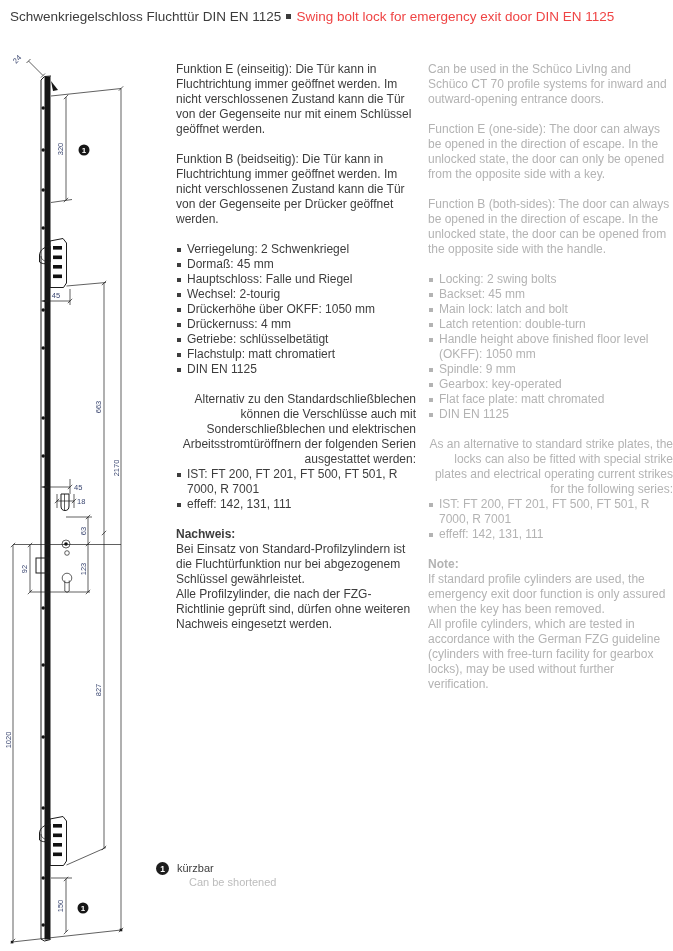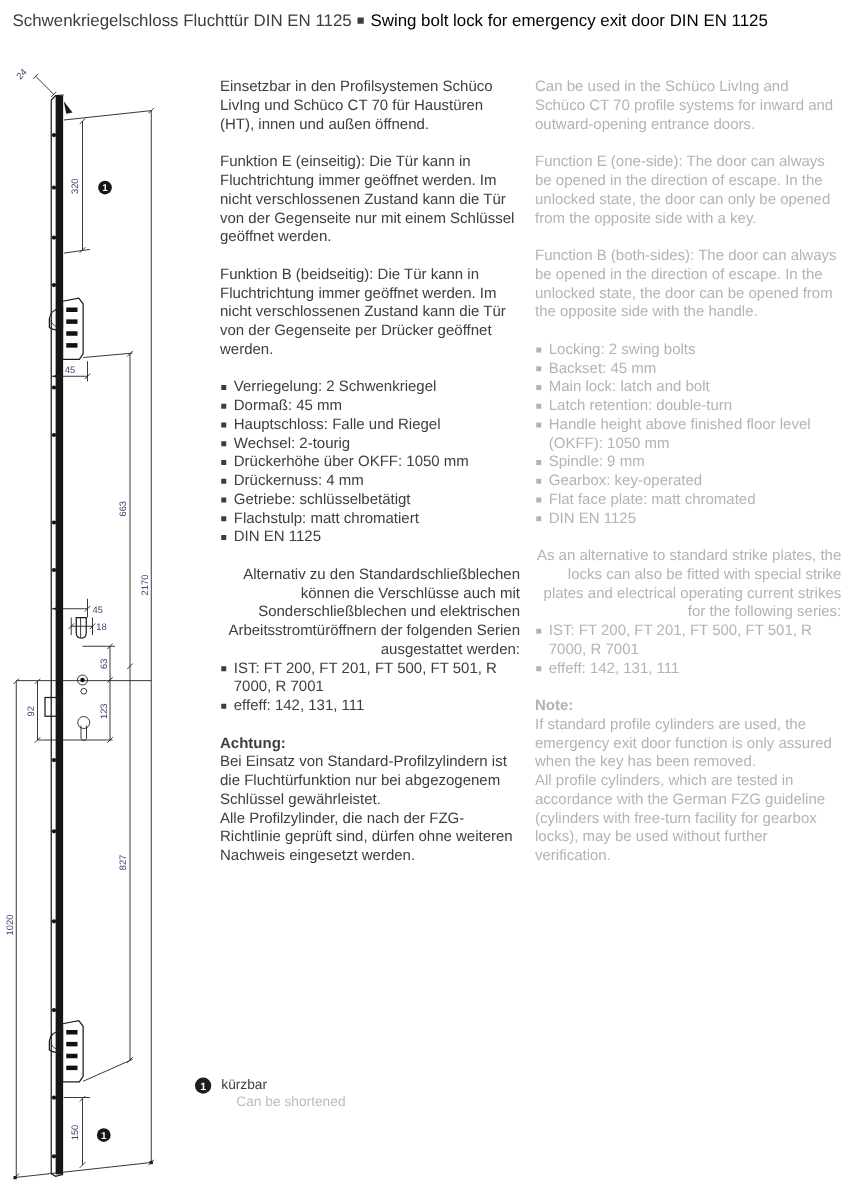--- a/index.html
+++ b/index.html
@@ -4,21 +4,21 @@
 <style>
   * { margin:0; padding:0; box-sizing:border-box; }
   html,body { background:#ffffff; }
   body {
     width:673px; height:951px; position:relative; overflow:hidden;
     font-family:"Liberation Sans","DejaVu Sans",sans-serif;
   }
   .header { position:absolute; left:10px; top:9px; font-size:13.5px; white-space:nowrap; }
   .header .t-de { color:#3c3c3c; }
   .header .sep { display:inline-block; width:5px; height:5px; background:#3c3c3c; margin:0 5px 2px 5px; }
-  .header .t-en { color:#000000; }
+  .header .t-en { color:#ef4444; }
 
   .col { position:absolute; top:62px; font-size:12px; line-height:15px; }
   .col-de { left:176px; width:240px; color:#3d3d3d; }
   .col-en { left:428px; width:245px; color:#b3b3b3; }
   .col p { margin:0 0 15px 0; }
   .col p.tight { margin-bottom:0;text-align:right; }
   ul.spec { list-style:none; margin:0 0 15px 0; padding:0; }
   ul.spec li { position:relative; padding-left:11px; }
   ul.spec li::before { content:""; position:absolute; left:1px; top:5.5px; width:4px; height:4px; background:currentColor; }
   .heading { font-weight:bold; }
@@ -189,41 +189,40 @@
     <circle class="mk" cx="84" cy="100" r="5.5"></circle>
     <text class="mktxt" x="84" y="103" text-anchor="middle">1</text>
   </g>
   <g>
     <circle class="mk" cx="83" cy="858" r="5.5"></circle>
     <text class="mktxt" x="83" y="861" text-anchor="middle">1</text>
   </g>
 </svg>
 
 <div class="col col-de">
-  <p>Einsetzbar in den Profilsystemen Schüco LivIng und Schüco CT 70 für Haustüren (HT), innen und außen öffnend.</p>
   <p>Funktion E (einseitig): Die Tür kann in Fluchtrichtung immer geöffnet werden. Im nicht verschlossenen Zustand kann die Tür von der Gegenseite nur mit einem Schlüssel geöffnet werden.</p>
   <p>Funktion B (beidseitig): Die Tür kann in Fluchtrichtung immer geöffnet werden. Im nicht verschlossenen Zustand kann die Tür von der Gegenseite per Drücker geöffnet werden.</p>
   <ul class="spec">
     <li>Verriegelung: 2 Schwenkriegel</li>
     <li>Dormaß: 45 mm</li>
     <li>Hauptschloss: Falle und Riegel</li>
     <li>Wechsel: 2-tourig</li>
     <li>Drückerhöhe über OKFF: 1050 mm</li>
     <li>Drückernuss: 4 mm</li>
     <li>Getriebe: schlüsselbetätigt</li>
     <li>Flachstulp: matt chromatiert</li>
     <li>DIN EN 1125</li>
   </ul>
   <p class="tight">Alternativ zu den Standardschließblechen können die Verschlüsse auch mit Sonderschließblechen und elektrischen Arbeitsstromtüröffnern der folgenden Serien ausgestattet werden:</p>
   <ul class="spec">
     <li>IST: FT 200, FT 201, FT 500, FT 501, R 7000, R 7001</li>
     <li>effeff: 142, 131, 111</li>
   </ul>
   <div class="note-block">
-    <div class="heading">Achtung:</div>
+    <div class="heading">Nachweis:</div>
     <div>Bei Einsatz von Standard-Profilzylindern ist die Fluchtürfunktion nur bei abgezogenem Schlüssel gewährleistet.</div>
     <div>Alle Profilzylinder, die nach der FZG-Richtlinie geprüft sind, dürfen ohne weiteren Nachweis eingesetzt werden.</div>
   </div>
 </div>
 
 <div class="col col-en">
   <p>Can be used in the Schüco LivIng and Schüco CT 70 profile systems for inward and outward-opening entrance doors.</p>
   <p>Function E (one-side): The door can always be opened in the direction of escape. In the unlocked state, the door can only be opened from the opposite side with a key.</p>
   <p>Function B (both-sides): The door can always be opened in the direction of escape. In the unlocked state, the door can be opened from the opposite side with the handle.</p>
   <ul class="spec">

